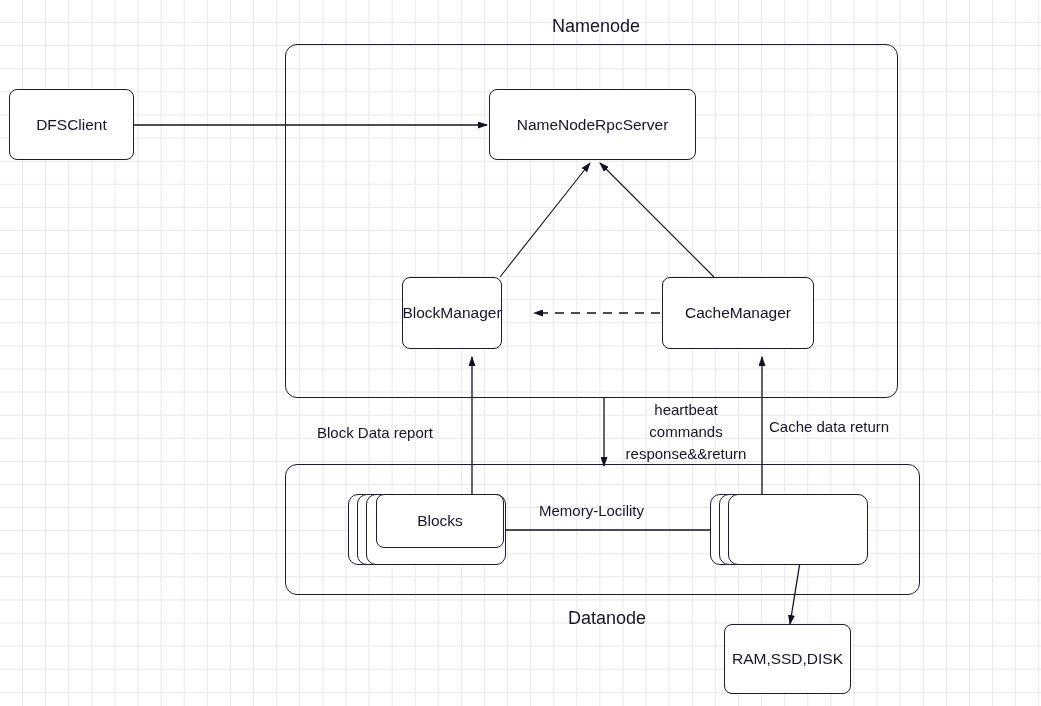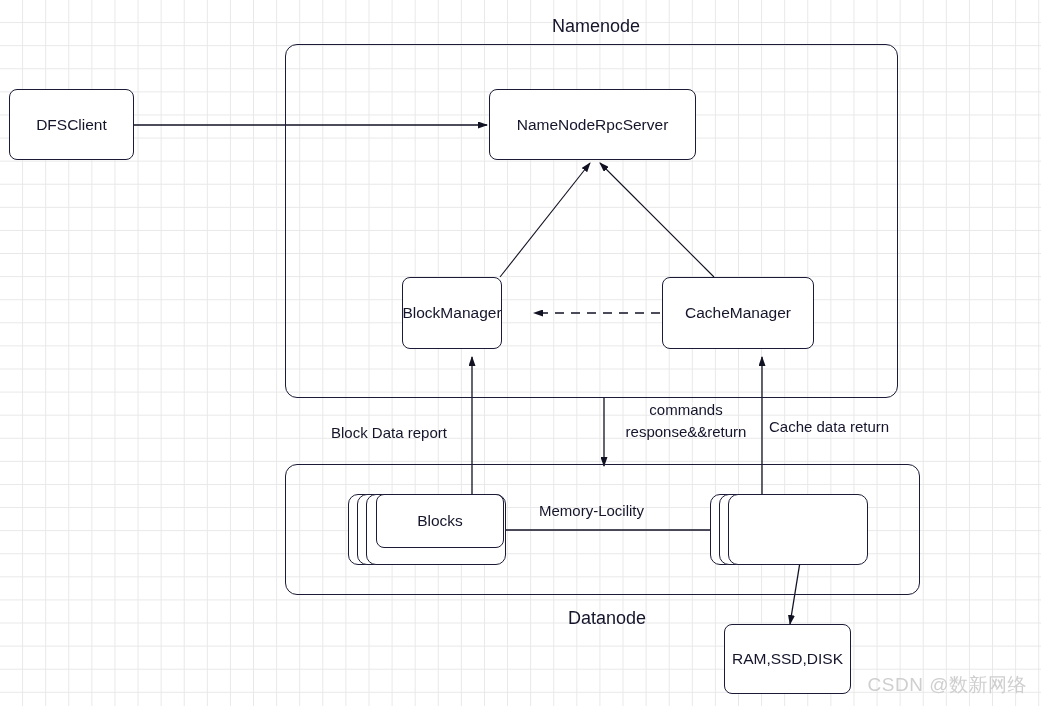--- a/index.html
+++ b/index.html
@@ -145,26 +145,26 @@
   <div class="stack-layer" style="left:357px; top:494px; width:140px; height:71px;"></div>
   <div class="stack-layer" style="left:366px; top:494px; width:140px; height:71px;"></div>
   <div class="node" style="left:376px; top:494px; width:128px; height:54px;">Blocks</div>
 
   <div class="stack-layer" style="left:710px; top:494px; width:140px; height:71px;"></div>
   <div class="stack-layer" style="left:719px; top:494px; width:140px; height:71px;"></div>
   <div class="stack-layer" style="left:728px; top:494px; width:140px; height:71px;"></div>
 
   <div class="node" style="left:724px; top:624px; width:127px; height:70px;">RAM,SSD,DISK</div>
 
-  <div class="edge-label" style="left:331px; top:424px;">Block Data report</div>
+  <div class="edge-label" style="left:317px; top:424px;">Block Data report</div>
 
   <div class="edge-label" style="left:769px; top:418px;">Cache data return</div>
 
   <div class="edge-label" style="left:539px; top:502px;">Memory-Locility</div>
 
   <div class="multi-label" style="left:611px; top:399px; width:150px;">
+    <div>heartbeat</div>
     <div>commands</div>
     <div>response&amp;&amp;return</div>
   </div>
 
-  <div id="watermark">CSDN @数新网络</div>
 
 </div>
 
 </body></html>

